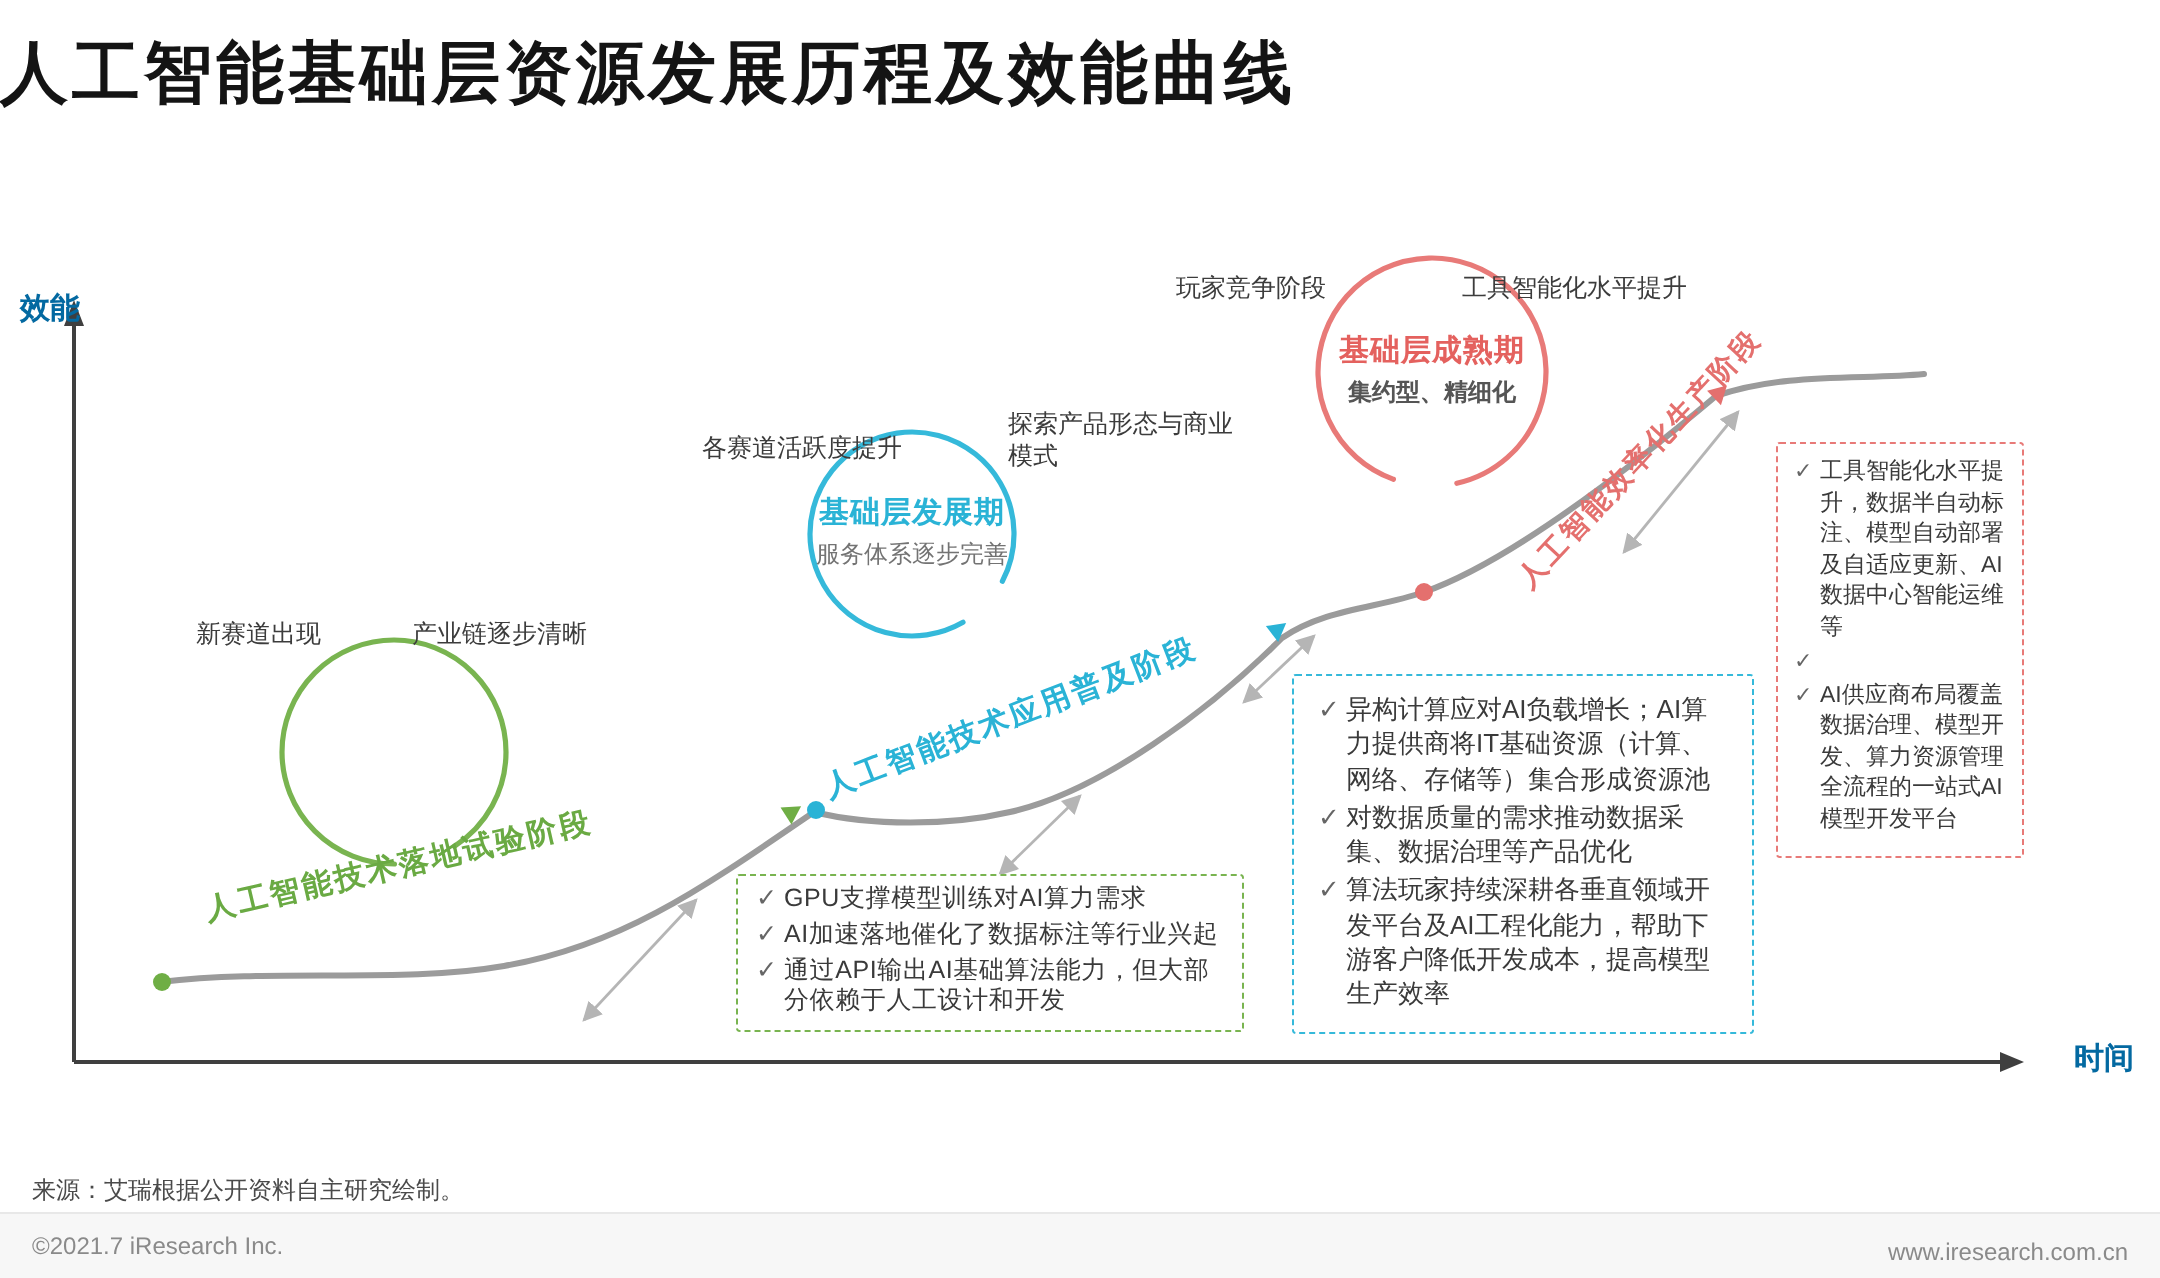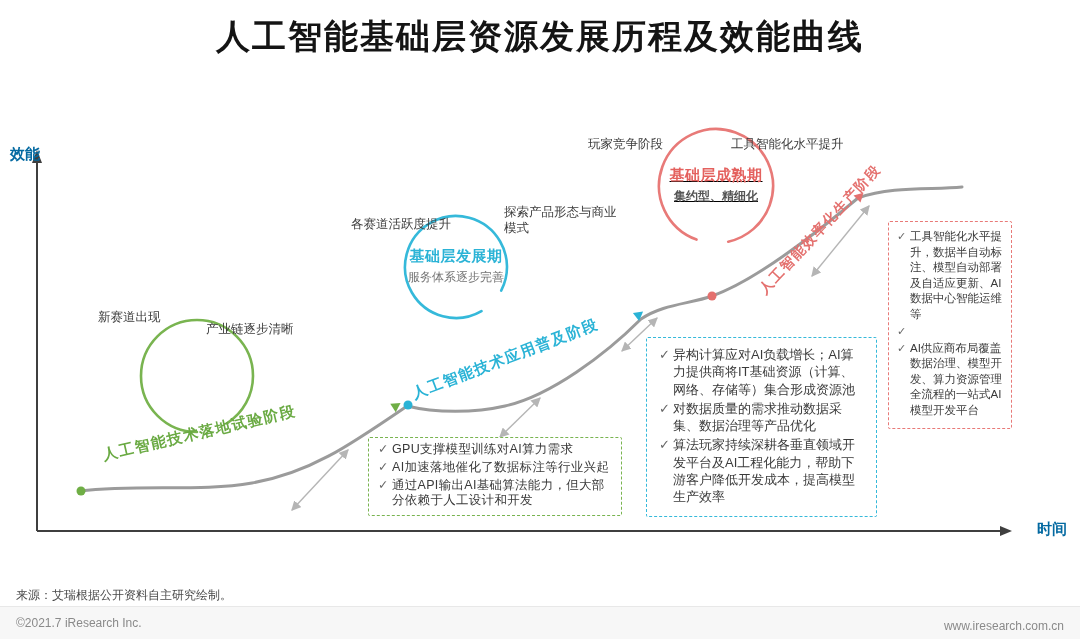--- a/index.html
+++ b/index.html
@@ -1,37 +1,37 @@
 <!DOCTYPE html>
 <html><head>
 <meta charset="utf-8">
 <style>
   html,body { margin:0; padding:0; background:#ffffff; }
   #canvas {
     position:relative; width:1080px; height:639px; background:#ffffff;
     font-family:"Liberation Sans","DejaVu Sans",sans-serif; overflow:hidden;
   }
   .title {
-    position:absolute; left:0; right:0; top:14px; text-align:center;
+    position:absolute; left:0; right:0; top:14px; 
     font-size:34px; font-weight:800; color:#141414; letter-spacing:2px;
   }
   svg.layer { position:absolute; left:0; top:0; }
   .axis-label { position:absolute; font-size:15px; font-weight:700; color:#0369a1; }
   #ylabel { left:10px; top:145px; }
   #xlabel { left:1013px; top:520px;margin-left:24px; }
   .tag { position:absolute; font-size:12.5px; color:#3c3c3c; line-height:1.25; }
   #tag-s2b { width:120px; }
   .circle-text { position:absolute; text-align:center; }
   .circle-text .t1 { font-size:15px; font-weight:700; letter-spacing:0.5px; }
   .circle-text .t2 { font-size:12px; color:#737373; margin-top:3px; }
   #c1text { left:121px; top:354px; width:152px; }
   #c1text .t1 { color:#6fae45; }
   #c2text { left:380px; top:247px; width:152px; }
   #c2text .t1 { color:#2ab3d6; }
-  #c3text { left:640px; top:166px; width:152px;text-decoration:underline; }
+  #c3text { left:640px; top:166px; width:152px; }
   #c3text .t1 { color:#e4615e; }
   #c3text .t2 { color:#555; font-weight:700; }
   .phase {
     position:absolute; font-size:15px; font-weight:700; letter-spacing:1.5px;
     white-space:nowrap; transform-origin:left center;
   }
   #p1 { left:103px; top:446px; color:#6aaa43; transform:rotate(-13deg); }
   #p2 { left:413px; top:385px; color:#2ab3d6; transform:rotate(-21deg); }
   #p3 { left:762px; top:283px; color:#e4706e; font-size:14px; transform:rotate(-47deg); }
   .box {
@@ -97,21 +97,21 @@
     <line x1="292" y1="510" x2="348" y2="450" stroke="#b5b5b5" stroke-width="1.4" marker-start="url(#ah)" marker-end="url(#ah)"></line>
     <line x1="500" y1="437" x2="540" y2="398" stroke="#b5b5b5" stroke-width="1.4" marker-start="url(#ah)" marker-end="url(#ah)"></line>
     <line x1="622" y1="351" x2="657" y2="318" stroke="#b5b5b5" stroke-width="1.4" marker-start="url(#ah)" marker-end="url(#ah)"></line>
     <line x1="812" y1="276" x2="869" y2="206" stroke="#b5b5b5" stroke-width="1.4" marker-start="url(#ah)" marker-end="url(#ah)"></line>
   </svg>
 
   <div class="axis-label" id="ylabel">效能</div>
   <div class="axis-label" id="xlabel">时间</div>
 
   <div class="tag" style="left:98px; top:310px;">新赛道出现</div>
-  <div class="tag" style="left:206px; top:322px;">产业链逐步清晰</div>
+  <div class="tag" style="left:206px; top:310px;">产业链逐步清晰</div>
   <div class="tag" style="left:351px; top:217px;">各赛道活跃度提升</div>
   <div class="tag" id="tag-s2b" style="left:504px; top:205px;">探索产品形态与商业模式</div>
   <div class="tag" style="left:588px; top:137px;">玩家竞争阶段</div>
   <div class="tag" style="left:731px; top:137px;">工具智能化水平提升</div>
 
   <div class="circle-text" id="c2text">
     <div class="t1">基础层发展期</div>
     <div class="t2">服务体系逐步完善</div>
   </div>
   <div class="circle-text" id="c3text">

